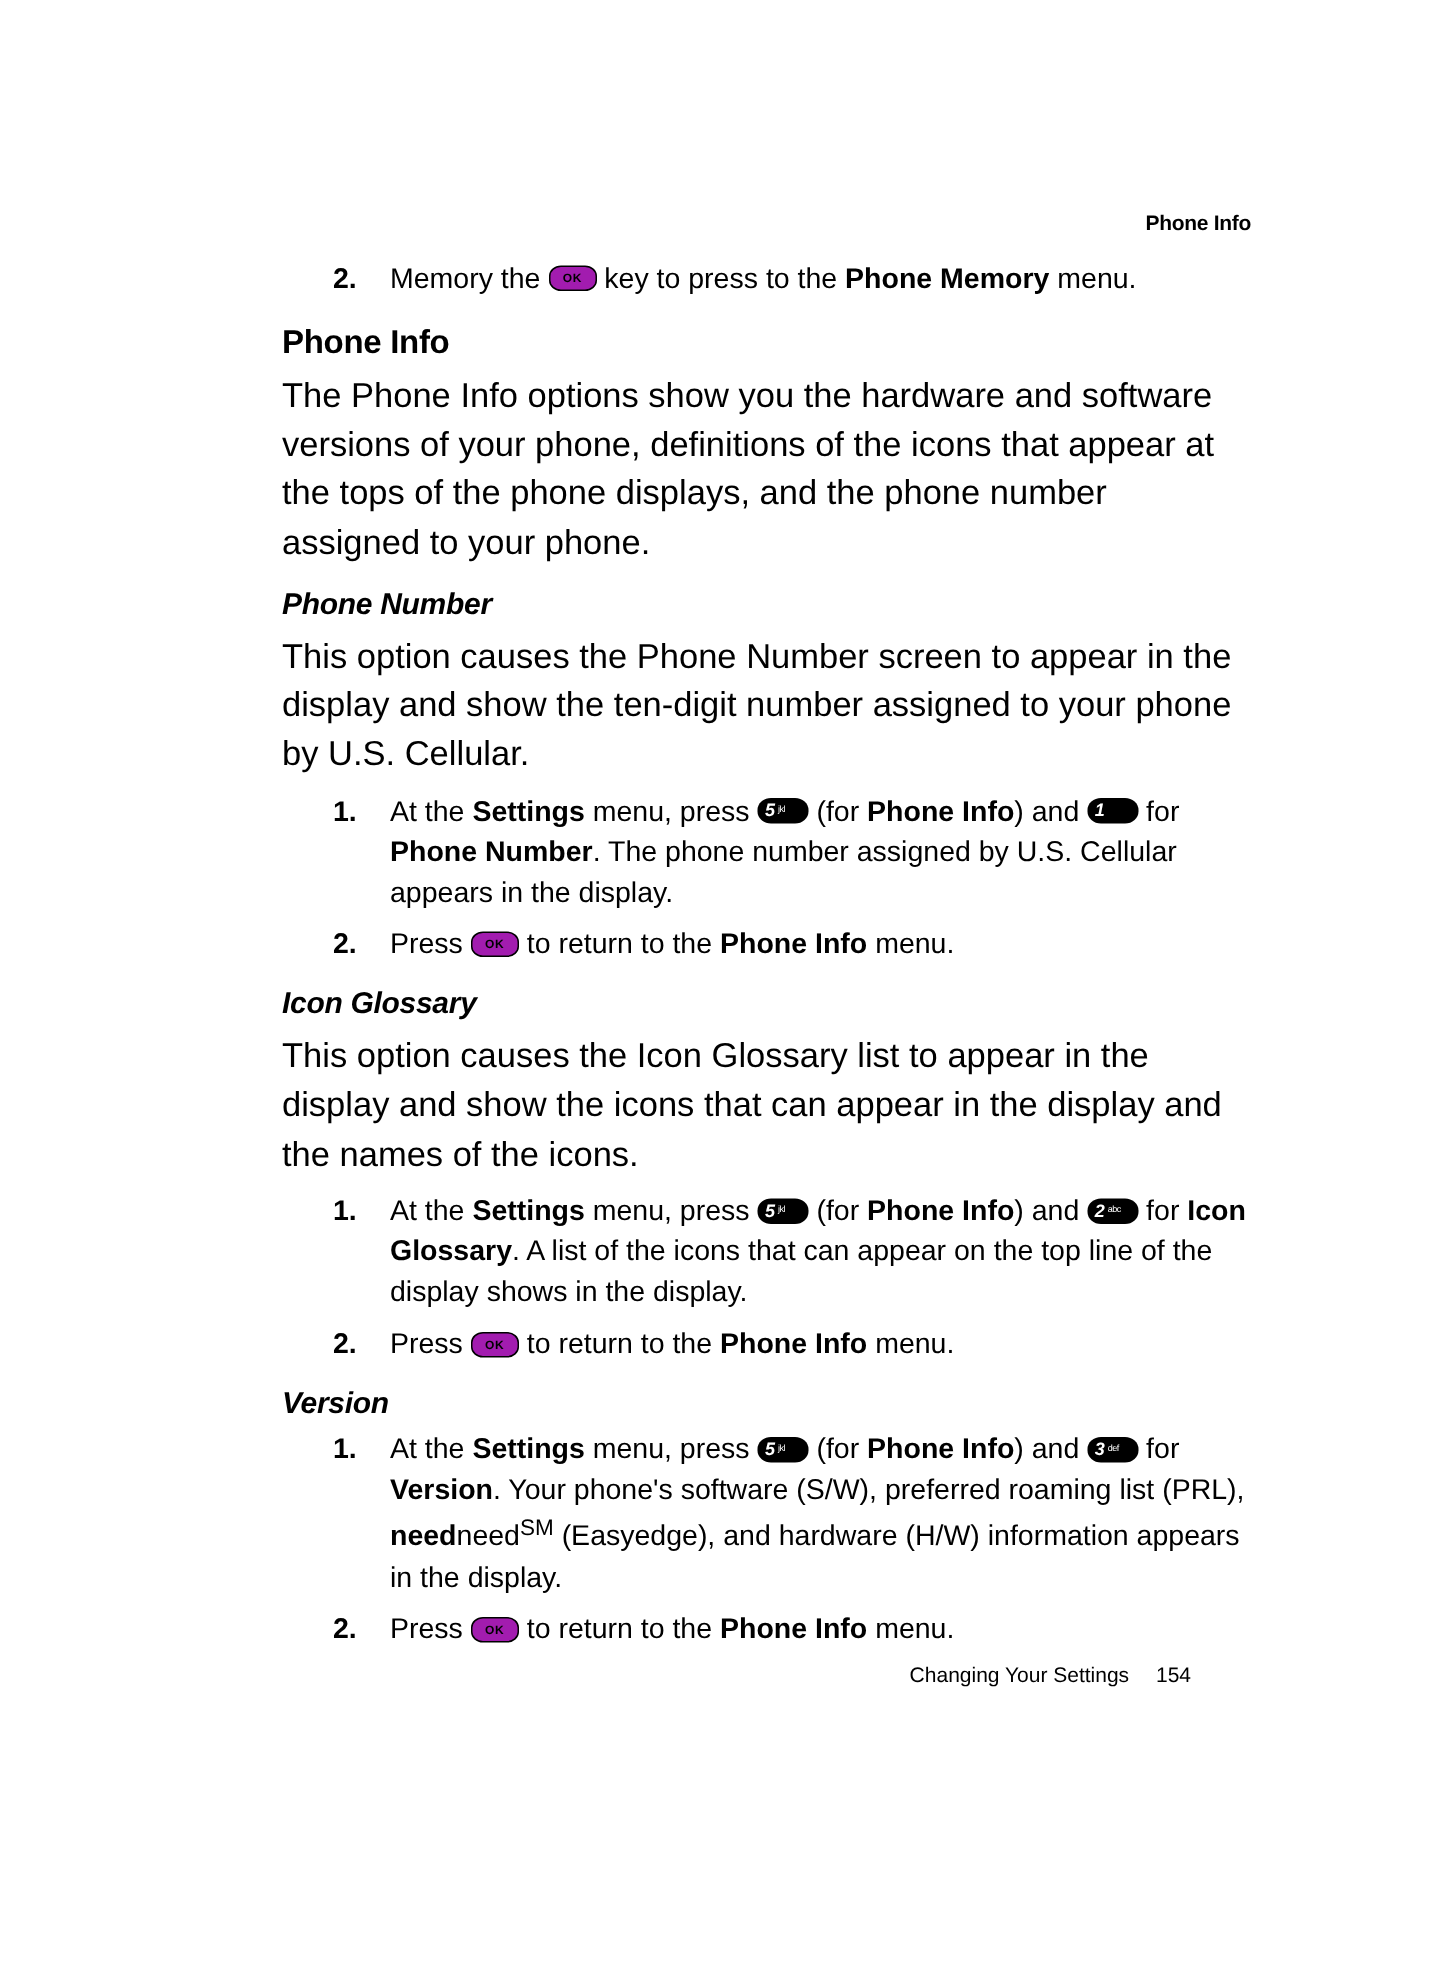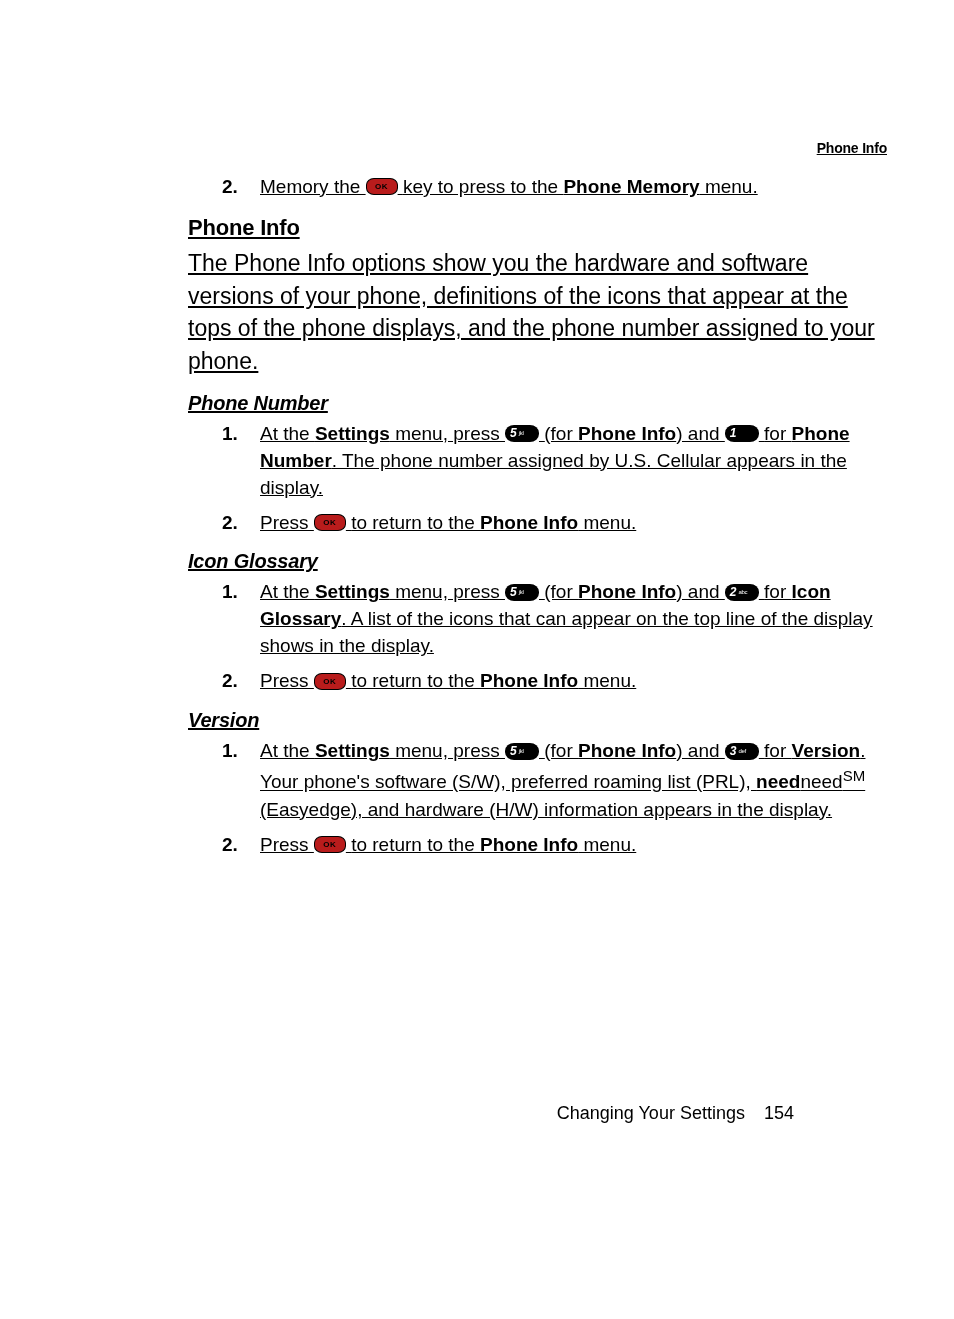--- a/index.html
+++ b/index.html
@@ -7,23 +7,22 @@
     padding: 0;
     background: #fff;
     font-family: Arial, Helvetica, sans-serif;
     color: #000;
     width: 954px;
     height: 1319px;
     position: relative;
     box-sizing: border-box;
   }
   .page {
-    padding: 140px 67px 0 188px;
+    padding: 140px 120px 0 188px;
     box-sizing: border-box;
-    text-decoration: underline;
   }
   .running-head {
     text-align: right;
     font-weight: 900;
     font-size: 14px;
     font-family: Arial, Helvetica, sans-serif;
     letter-spacing: -0.2px;
     margin-bottom: 18px;
   }
   .ol-top {
@@ -80,21 +79,21 @@
     width: 30px;
     height: 15px;
     border: 1.2px solid #000;
     border-radius: 8px / 7px;
     display: inline-flex;
     align-items: center;
     justify-content: center;
     font-size: 8px;
     font-weight: 700;
     letter-spacing: 0.5px;
-    background: #b91c1c;
+    background: #a21caf;
   }
   .key-num {
     width: 34px;
     height: 17px;
     background: #000;
     border-radius: 9px / 8px;
     display: inline-flex;
     align-items: center;
     color: #fff;
     font-weight: 900;
@@ -112,21 +111,21 @@
     letter-spacing: -0.3px;
   }
   sup.sm {
     font-size: 15px;
     vertical-align: super;
   }
   .footer {
     position: absolute;
     bottom: 195px;
     right: 160px;
-    font-size: 18px;
+    font-size: 14px;
   }
   .footer .pg {
     margin-left: 14px;
   }
 </style>
 </head>
 <body>
 
 <div class="page">
 
@@ -138,20 +137,21 @@
       <span>Memory the </span>
       <span class="key key-ok">OK</span>
       <span> key to press to the </span><b>Phone Memory</b><span> menu.</span>
     </li>
   </ul>
 
   <h2 class="section">Phone Info</h2>
   <p class="body">The Phone Info options show you the hardware and software versions of your phone, definitions of the icons that appear at the tops of the phone displays, and the phone number assigned to your phone.</p>
 
   <h3 class="sub">Phone Number</h3>
+  <p class="body">This option causes the Phone Number screen to appear in the display and show the ten-digit number assigned to your phone by U.S. Cellular.</p>
   <ul class="olist">
     <li>
       <span class="num">1.</span>
       <span>At the </span><b>Settings</b><span> menu, press </span>
       <span class="key key-num">
           <span>5</span>
           <span class="sub">jkl</span>
         </span>
       <span> (for </span><b>Phone Info</b><span>) and </span>
       <span class="key key-num">
@@ -162,20 +162,21 @@
     </li>
     <li>
       <span class="num">2.</span>
       <span>Press </span>
       <span class="key key-ok">OK</span>
       <span> to return to the </span><b>Phone Info</b><span> menu.</span>
     </li>
   </ul>
 
   <h3 class="sub">Icon Glossary</h3>
+  <p class="body">This option causes the Icon Glossary list to appear in the display and show the icons that can appear in the display and the names of the icons.</p>
   <ul class="olist">
     <li>
       <span class="num">1.</span>
       <span>At the </span><b>Settings</b><span> menu, press </span>
       <span class="key key-num">
           <span>5</span>
           <span class="sub">jkl</span>
         </span>
       <span> (for </span><b>Phone Info</b><span>) and </span>
       <span class="key key-num">

